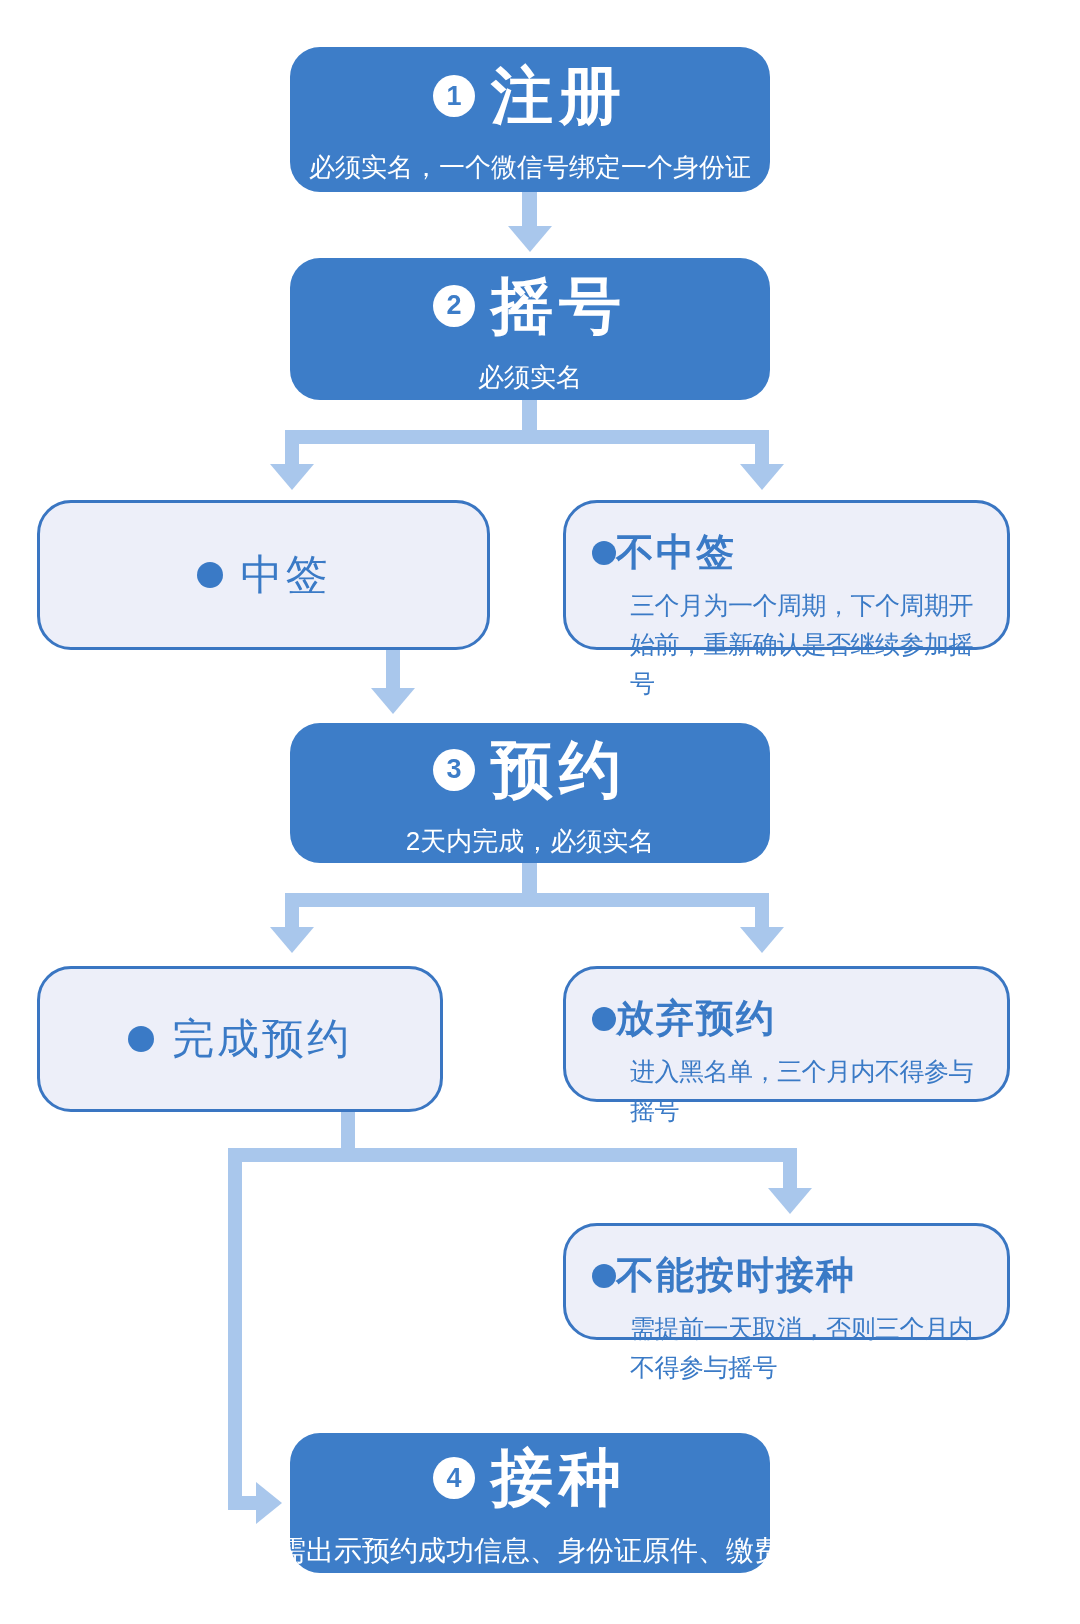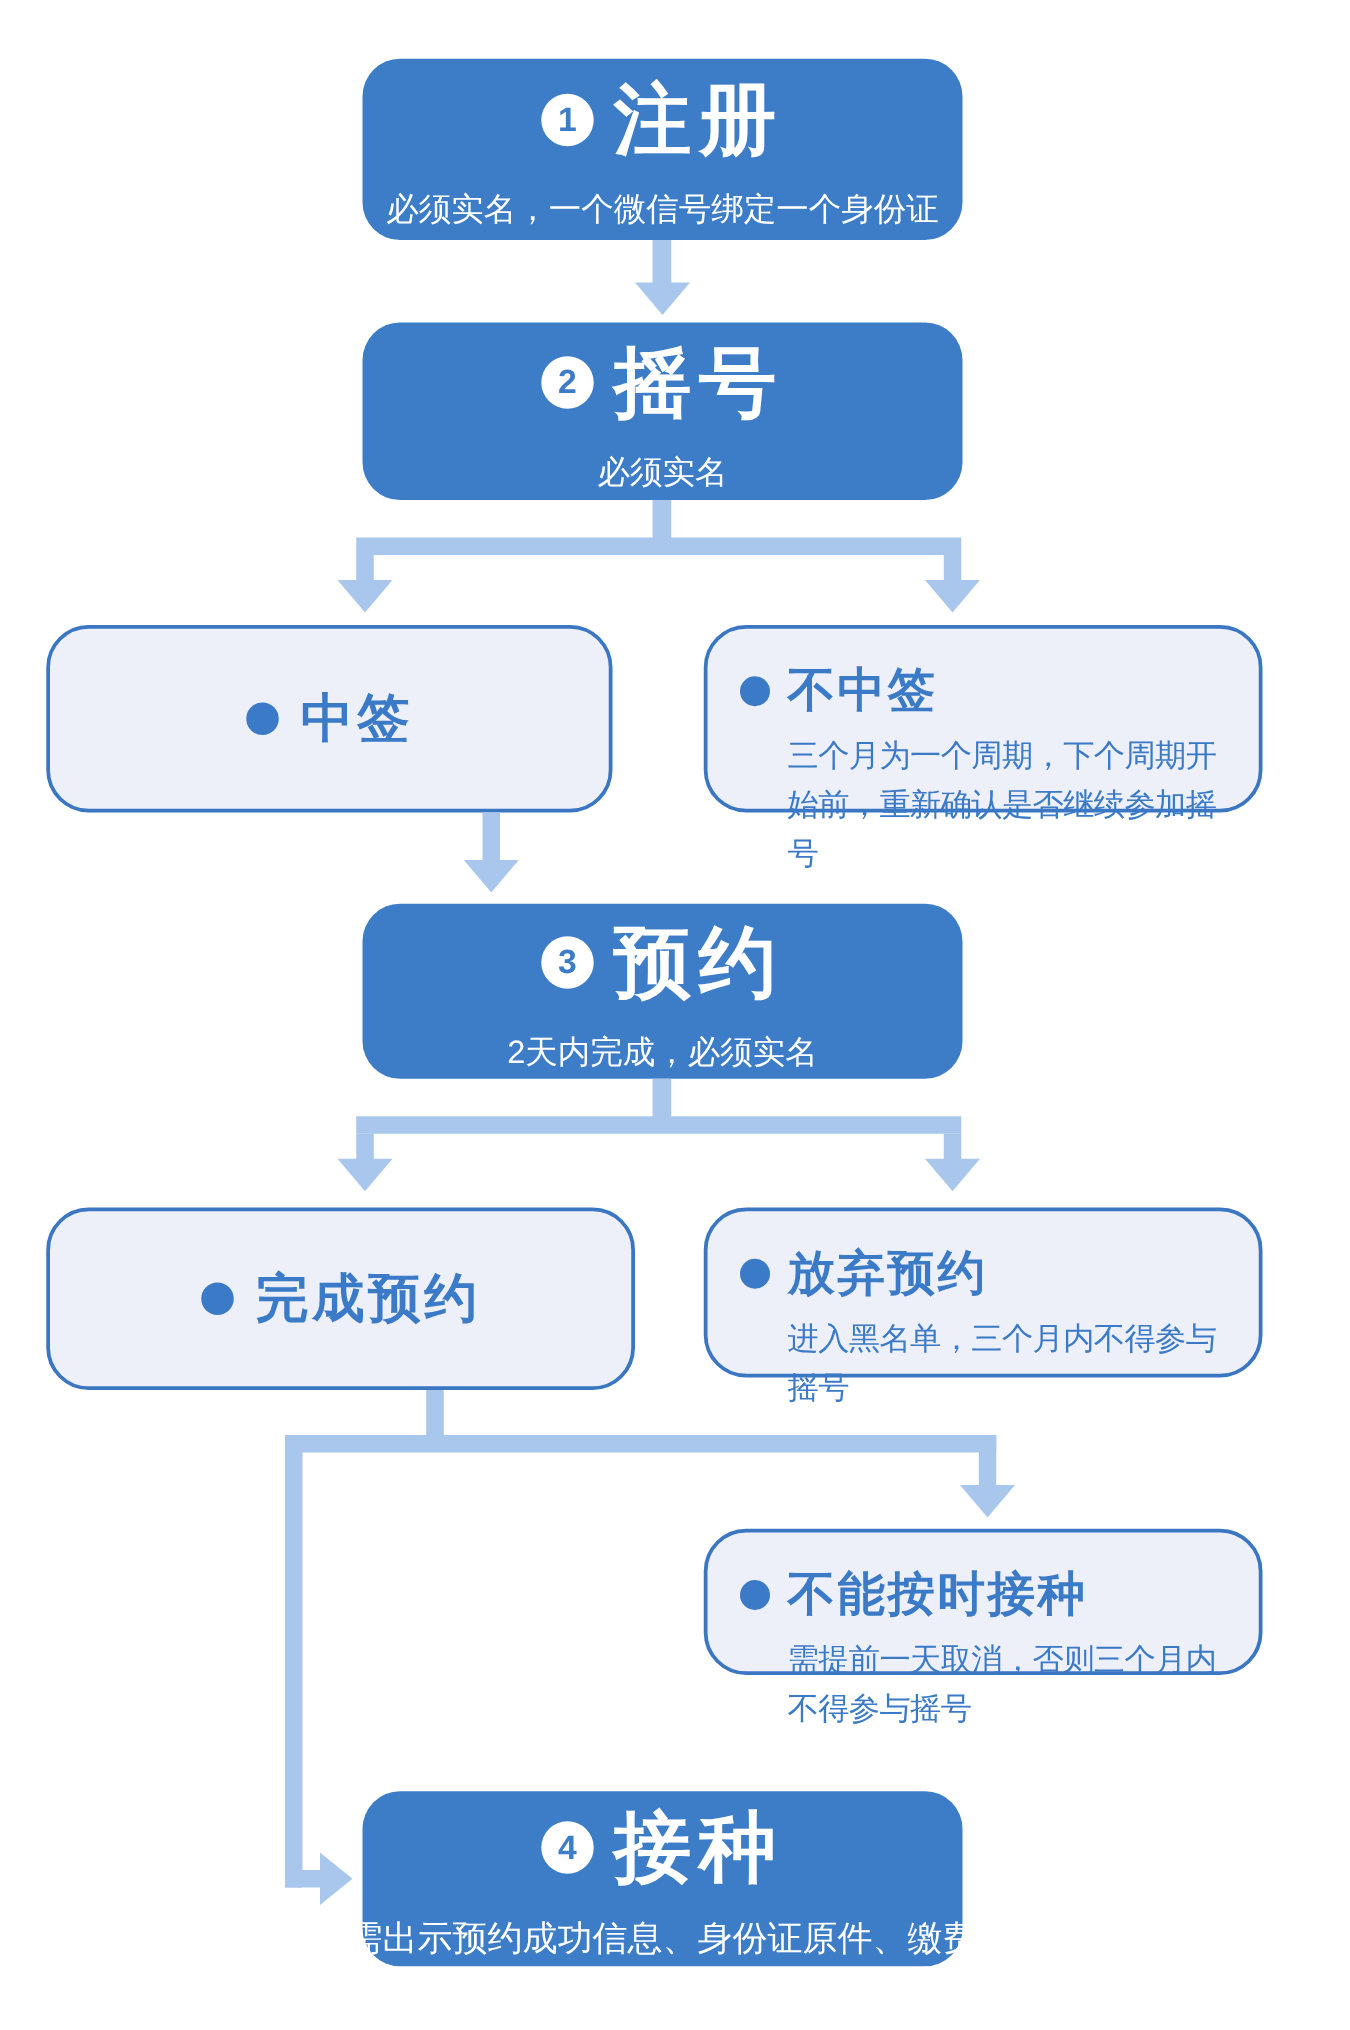--- a/index.html
+++ b/index.html
@@ -21,25 +21,25 @@
     letter-spacing:0;flex:none;
   }
   .subtitle{font-size:26px;white-space:nowrap;}
   .subtitle.small{font-size:28px;}
   
   .lightbox{
     position:absolute;background:#edeff9;border:3px solid #3a76c2;border-radius:34px;
     color:#3a7ac6;box-sizing:border-box;
   }
   .centerbox{display:flex;align-items:center;justify-content:center;gap:18px;}
-  .centerbox .otitle{font-size:42px;font-weight:bold;letter-spacing:3px;}
+  .centerbox .otitle{font-size:42px;font-weight:normal;letter-spacing:3px;}
   .bullet{width:26px;height:26px;border-radius:50%;background:#3a7ac6;flex:none;}
   .bullet.sm{width:24px;height:24px;}
   .sidebox{padding:24px 12px 0 26px;}
-  .sidebox .trow{display:flex;align-items:center;gap:14px;}
+  .sidebox .trow{display:flex;align-items:center;}
   .sidebox .otitle{font-size:38px;font-weight:bold;letter-spacing:2px;}
   .note{
     margin-left:38px;margin-top:8px;font-size:25px;line-height:1.55;
     letter-spacing:-0.5px;font-weight:normal;
   }
   
   .line{position:absolute;background:#a9c7ec;}
   .arrowdown{
     position:absolute;width:0;height:0;
     border-left:22px solid transparent;border-right:22px solid transparent;
@@ -106,21 +106,21 @@
     <div class="subtitle">2天内完成，必须实名</div>
   </div>
 
   <div class="line" style="left:522px;top:863px;width:15px;height:32px;"></div>
   <div class="line" style="left:285px;top:893px;width:484px;height:14px;"></div>
   <div class="line" style="left:285px;top:907px;width:14px;height:22px;"></div>
   <div class="arrowdown" style="left:270px;top:927px;"></div>
   <div class="line" style="left:755px;top:907px;width:14px;height:22px;"></div>
   <div class="arrowdown" style="left:740px;top:927px;"></div>
 
-  <div class="lightbox centerbox" style="left:37px;top:966px;width:471px;height:146px;">
+  <div class="lightbox centerbox" style="left:37px;top:966px;width:406px;height:146px;">
     <span class="bullet"></span>
     <span class="otitle">完成预约</span>
   </div>
 
   <div class="lightbox sidebox" style="left:563px;top:966px;width:447px;height:136px;">
     <div class="trow">
       <span class="bullet sm"></span>
       <span class="otitle">放弃预约</span>
     </div>
     <div class="note">进入黑名单，三个月内不得参与摇号</div>

